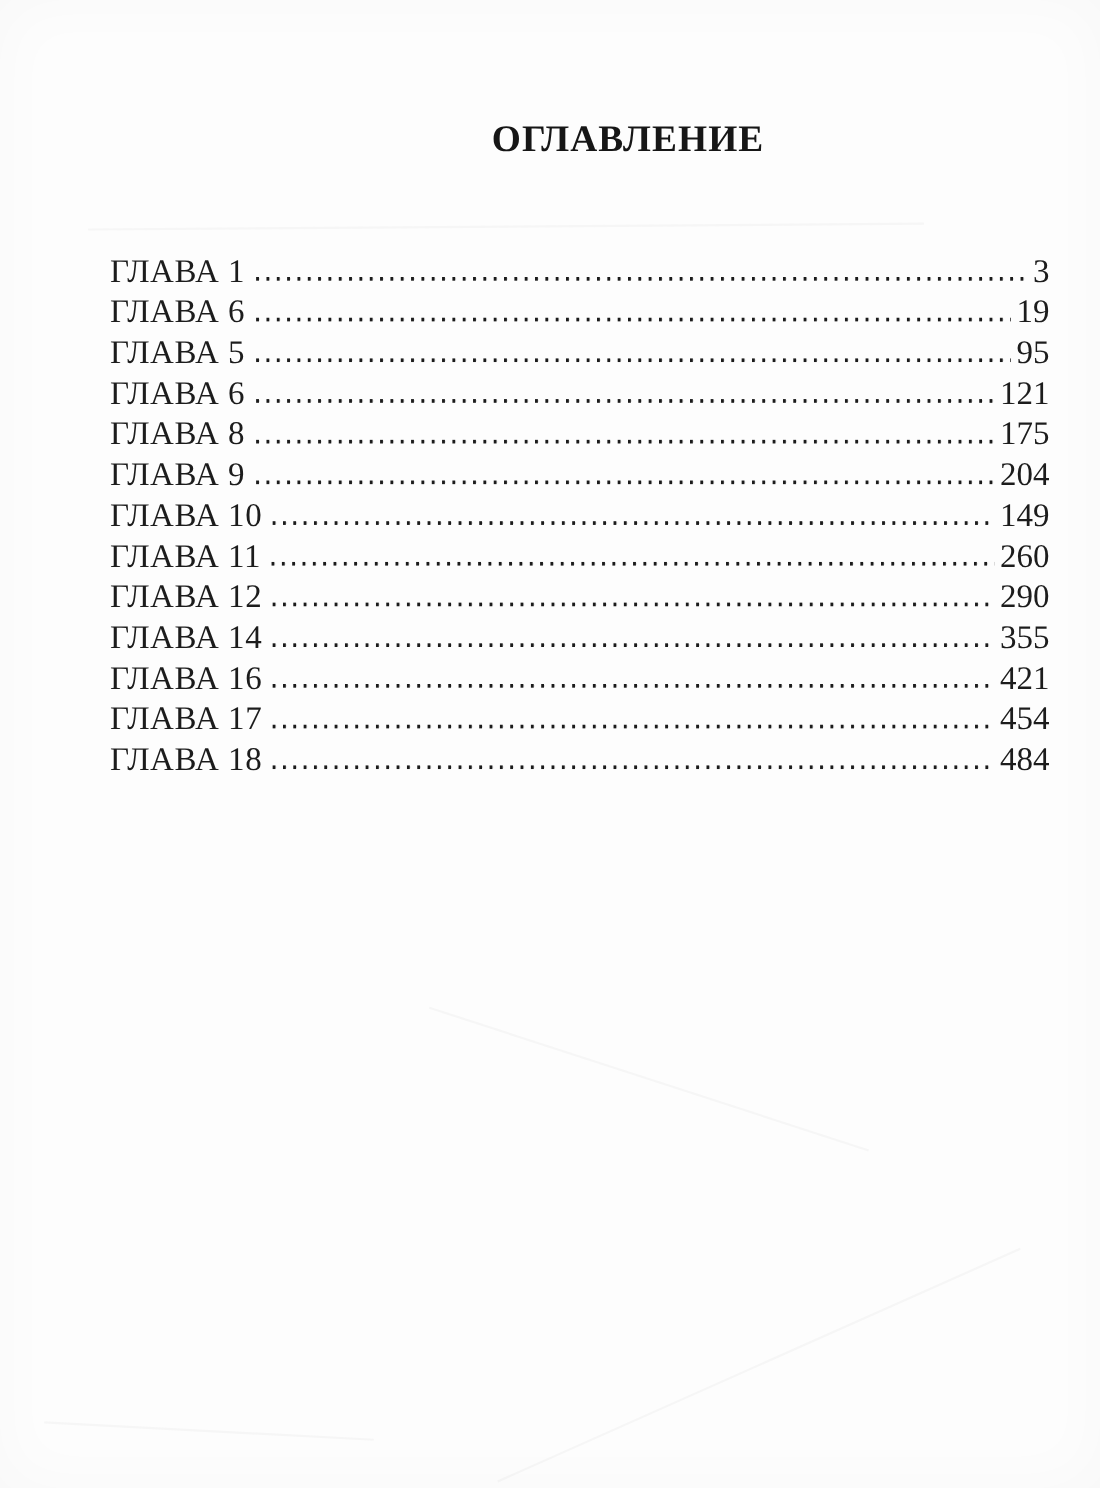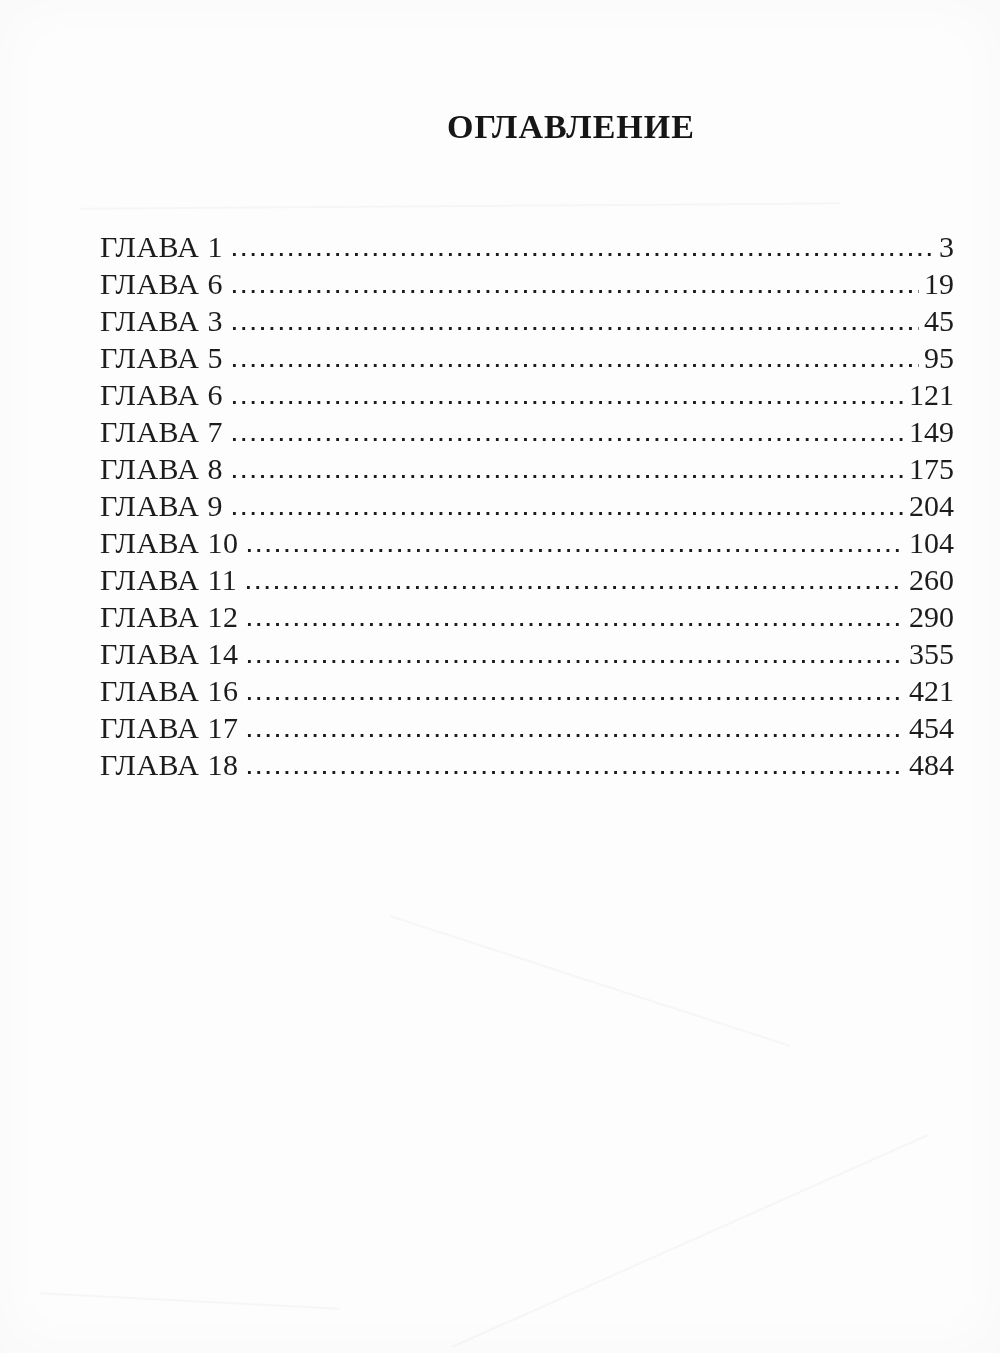--- a/index.html
+++ b/index.html
@@ -86,61 +86,51 @@
     <span class="toc-leader"></span>
     <span class="toc-page">3</span>
   </div>
 
   <div class="toc-row">
     <span class="toc-label">ГЛАВА 6</span>
     <span class="toc-leader"></span>
     <span class="toc-page">19</span>
   </div>
 
-  <div class="toc-row">
-    <span class="toc-label">ГЛАВА 3</span>
-    <span class="toc-leader"></span>
-    <span class="toc-page">45</span>
-  </div>
 
 
   <div class="toc-row">
     <span class="toc-label">ГЛАВА 5</span>
     <span class="toc-leader"></span>
     <span class="toc-page">95</span>
   </div>
 
   <div class="toc-row">
     <span class="toc-label">ГЛАВА 6</span>
     <span class="toc-leader"></span>
     <span class="toc-page">121</span>
   </div>
 
-  <div class="toc-row">
-    <span class="toc-label">ГЛАВА 7</span>
-    <span class="toc-leader"></span>
-    <span class="toc-page">149</span>
-  </div>
 
   <div class="toc-row">
     <span class="toc-label">ГЛАВА 8</span>
     <span class="toc-leader"></span>
     <span class="toc-page">175</span>
   </div>
 
   <div class="toc-row">
     <span class="toc-label">ГЛАВА 9</span>
     <span class="toc-leader"></span>
     <span class="toc-page">204</span>
   </div>
 
   <div class="toc-row">
     <span class="toc-label">ГЛАВА 10</span>
     <span class="toc-leader"></span>
-    <span class="toc-page">104</span>
+    <span class="toc-page">149</span>
   </div>
 
   <div class="toc-row">
     <span class="toc-label">ГЛАВА 11</span>
     <span class="toc-leader"></span>
     <span class="toc-page">260</span>
   </div>
 
   <div class="toc-row">
     <span class="toc-label">ГЛАВА 12</span>

